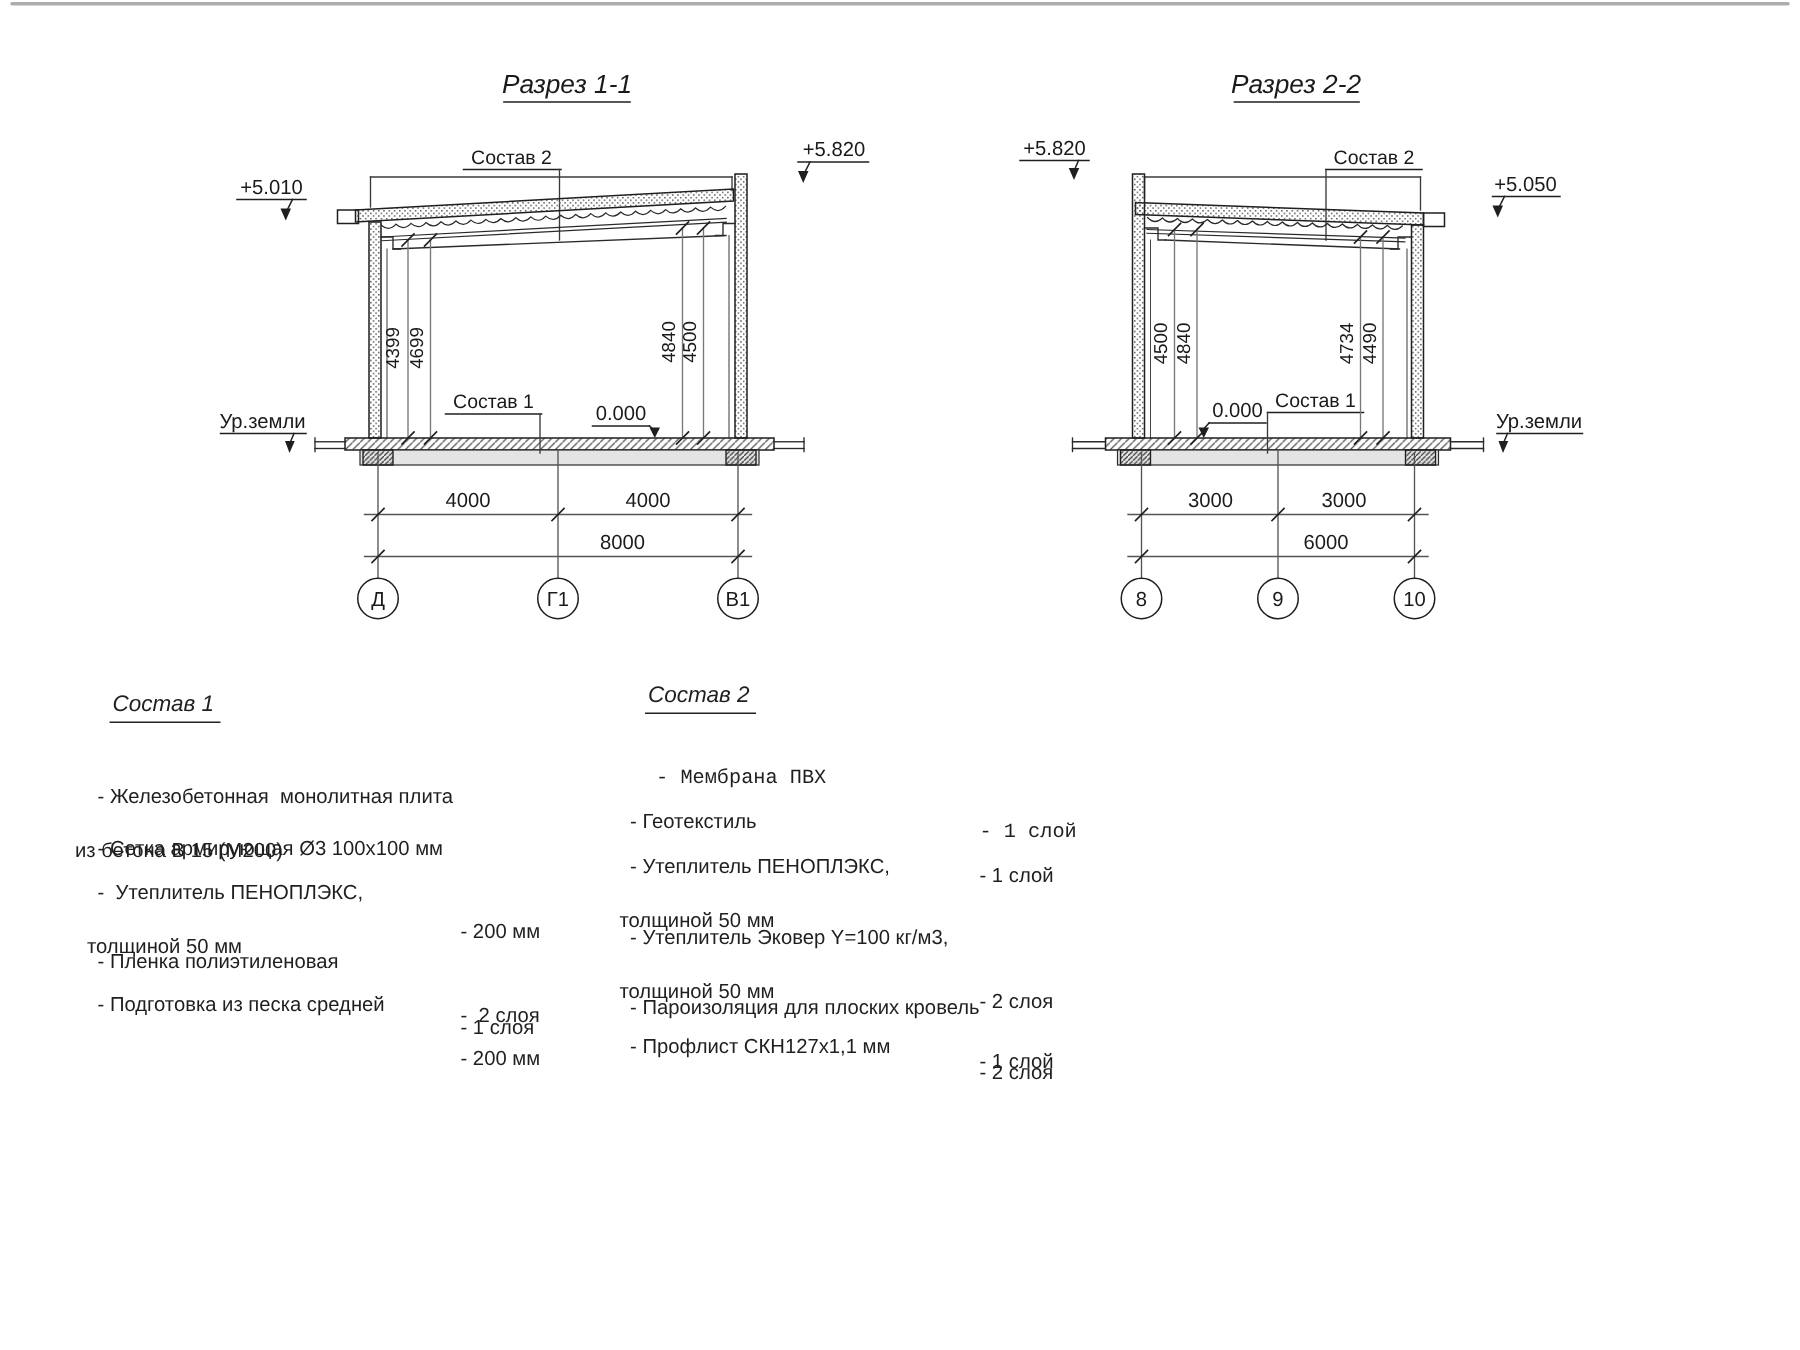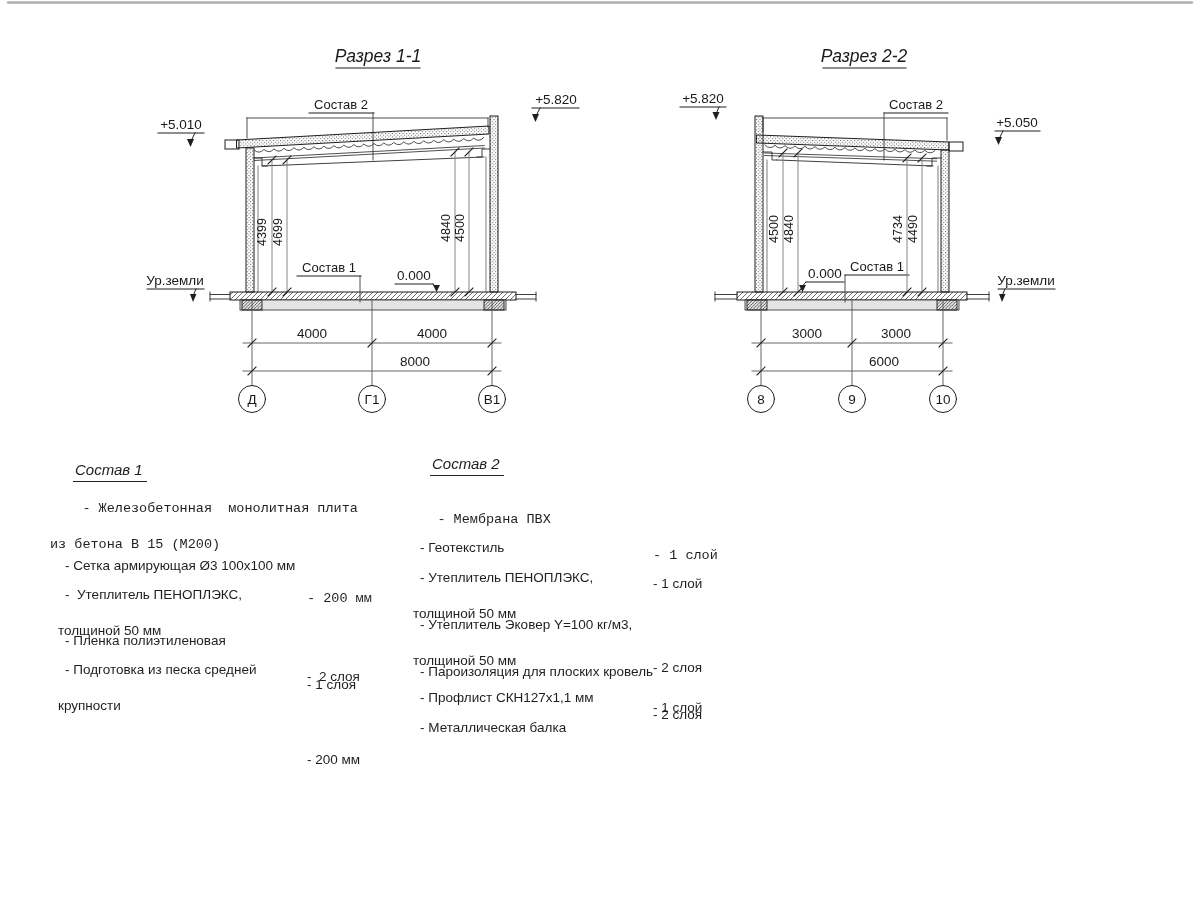--- a/index.html
+++ b/index.html
@@ -300,40 +300,39 @@
       <circle cx="943" cy="399" r="13.5" fill="#fff" stroke="#1f1f1f" stroke-width="1"></circle>
       <text x="761" y="404" text-anchor="middle" font-size="13.5">8</text>
       <text x="852" y="404" text-anchor="middle" font-size="13.5">9</text>
       <text x="943" y="404" text-anchor="middle" font-size="13.5">10</text>
     </g>
   </g>
 </svg>
 
 <div class="legend" id="legend-1" style="left:50px;top:458px;width:312px;height:260px;">
   <span class="ltitle" style="margin-left:23px;">Состав 1</span>
-  <div class="item" style="top:24px;width:312px;font-family:Liberation Mono, monospace;">
+  <div class="item" style="top:46px;width:312px;">
     <span>- Железобетонная  монолитная плита</span>
     <span class="l2">из бетона В 15 (М200)</span>
     <span class="val">- 200 мм</span>
   </div>
   <div class="item" style="top:81px;width:312px;">
     <span>- Сетка армирующая Ø3 100х100 мм</span>
   </div>
   <div class="item" style="top:110px;width:312px;">
     <span>-  Утеплитель ПЕНОПЛЭКС,</span>
     <span class="l2 ind">толщиной 50 мм</span>
     <span class="val">- 1 слоя</span>
   </div>
   <div class="item" style="top:156px;width:312px;">
     <span>- Пленка полиэтиленовая</span>
     <span class="val">-  2 слоя</span>
   </div>
   <div class="item" style="top:185px;width:312px;">
     <span>- Подготовка из песка средней</span>
-    <span class="l2 ind">крупности</span>
     <span class="val">- 200 мм</span>
   </div>
 </div>
 
 <div class="legend" id="legend-2" style="left:405px;top:452px;width:310px;height:280px;">
   <span class="ltitle" style="margin-left:25px;">Состав 2</span>
   <div class="item" style="top:41px;width:310px;font-family:Liberation Mono, monospace;">
     <span>- Мембрана ПВХ</span>
     <span class="val">- 1 слой</span>
   </div>
@@ -351,18 +350,15 @@
     <span class="l2 ind">толщиной 50 мм</span>
     <span class="val">- 2 слоя</span>
   </div>
   <div class="item" style="top:193px;width:310px;">
     <span>- Пароизоляция для плоских кровель</span>
     <span class="val">- 1 слой</span>
   </div>
   <div class="item" style="top:219px;width:310px;">
     <span>- Профлист СКН127х1,1 мм</span>
   </div>
-  <div class="item" style="top:249px;width:310px;">
-    <span>- Металлическая балка</span>
-  </div>
 </div>
 
 </div>
 
 </body></html>

